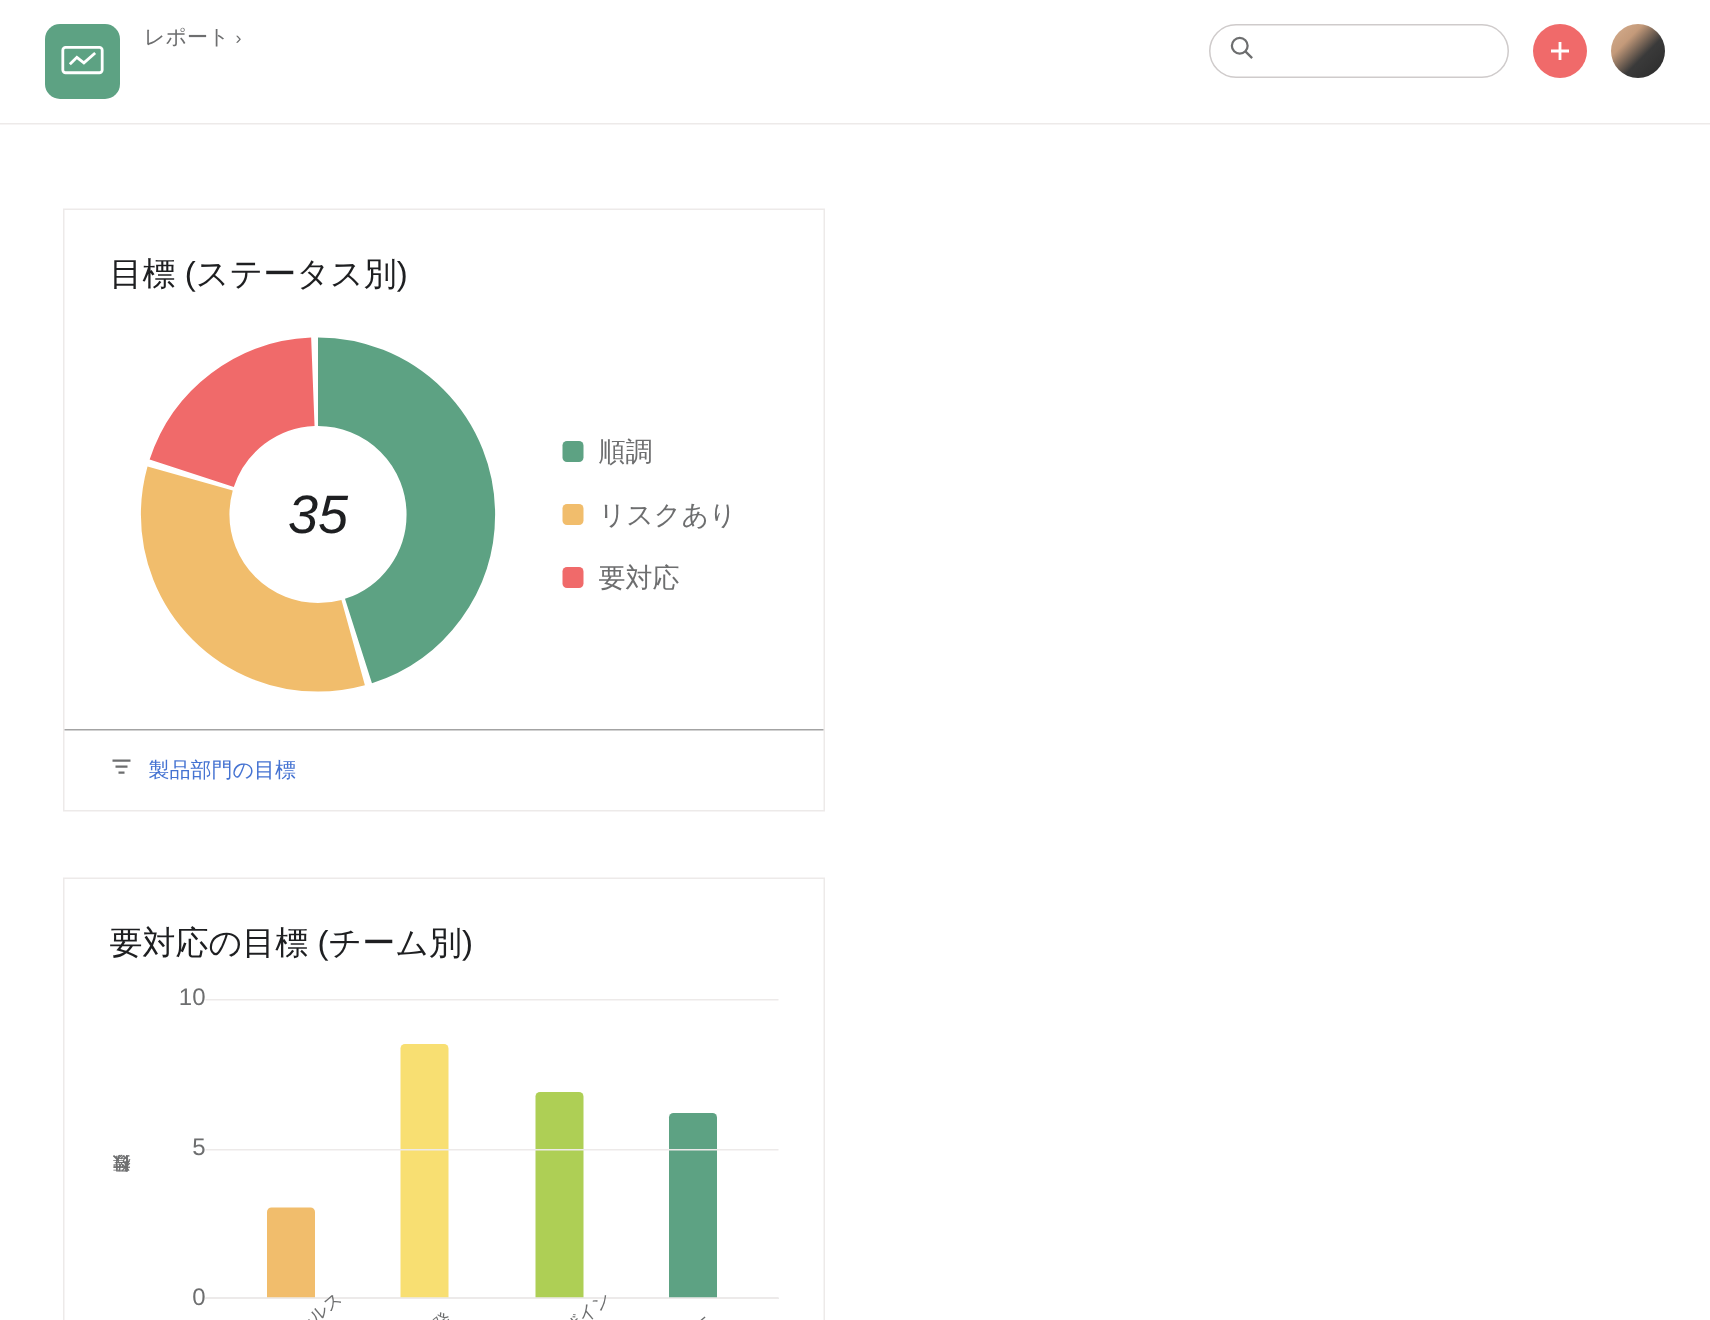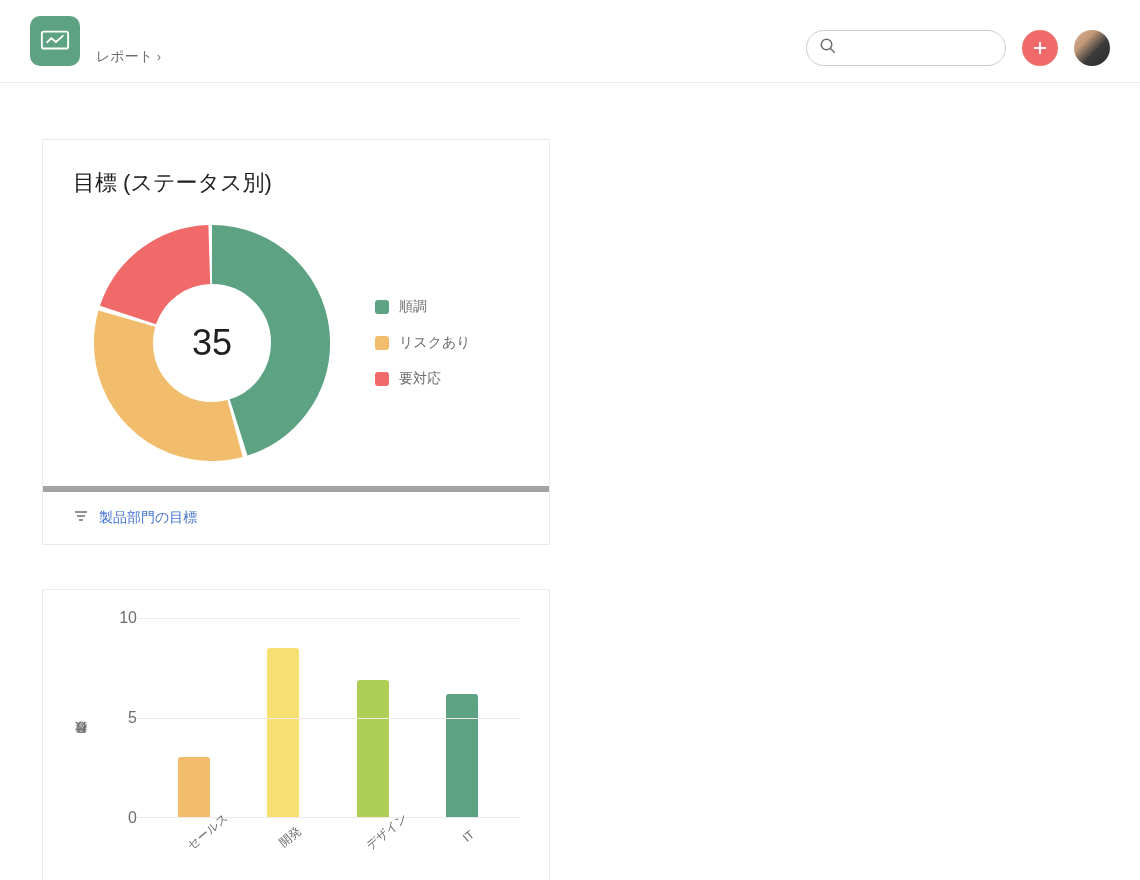--- a/index.html
+++ b/index.html
@@ -4,21 +4,21 @@
 <style>
 * { box-sizing: border-box; margin: 0; padding: 0; }
 body {
   font-family: -apple-system, BlinkMacSystemFont, "Segoe UI", "Helvetica Neue", Arial, sans-serif;
   background: #fff;
   color: #1e1f21;
   width: 1140px;
 }
 .header {
   display: flex;
-  align-items: flex-end;
+  align-items: flex-start;
   padding: 16px 30px;
   border-bottom: 1px solid #edeae9;
   gap: 16px;
 }
 .app-icon {
   width: 50px; height: 50px;
   background: #5da283;
   border-radius: 10px;
   display: flex; align-items: center; justify-content: center;
 }
@@ -69,32 +69,32 @@
   border: 1px solid #edeae9;
   border-radius: 0;
   background: #fff;
   display: flex; flex-direction: column;
 }
 .card-1 { width: 508px; }
 .card-2 { width: 508px; }
 .card-body { padding: 28px 30px 20px 30px; }
 .card-title { font-size: 22px; font-weight: 500; margin-bottom: 22px; }
 .donut-wrap { display: flex; align-items: center; gap: 40px; padding-left: 16px; }
-.donut { position: relative; width: 246px; height: 246px; }
+.donut { position: relative; width: 246px; height: 246px; font-style: italic; }
 .donut svg { transform: rotate(-90deg); }
 .donut-center {
   position: absolute; inset: 0;
   display: flex; align-items: center; justify-content: center;
   font-size: 36px; font-weight: 400;
 }
 .legend { display: flex; flex-direction: column; gap: 18px; }
-.legend-item { display: flex; align-items: center; gap: 10px; font-size: 14px; color: #6d6e6f; }
+.legend-item { display: flex; align-items: center; gap: 10px; font-size: 18px; color: #6d6e6f; }
 .legend-swatch { width: 14px; height: 14px; border-radius: 3px; }
 .card-footer {
-  border-top: 6px solid #a3a3a3;
+  border-top: 1px solid #a3a3a3;
   padding: 16px 30px;
   display: flex; align-items: center; gap: 10px;
 }
 .filter-icon svg { width: 16px; height: 16px; }
 .filter-link { font-size: 14px; color: #4573d2; cursor: pointer; }
 .bar-chart { position: relative; height: 250px; padding: 8px 0 0 44px; }
 .y-label {
   position: absolute; left: 0; top: 50%;
   transform: translateY(-50%) rotate(180deg);
   writing-mode: vertical-rl;
@@ -192,20 +192,21 @@
             <line x1="4" y1="8" x2="12" y2="8"></line>
             <line x1="6" y1="12" x2="10" y2="12"></line>
           </svg>
       </span>
       <span class="filter-link">製品部門の目標</span>
     </div>
   </div>
 
   <div class="card card-2">
     <div class="card-body">
+      <div class="card-title">要対応の目標 (チーム別)</div>
       <div class="bar-chart">
         <div class="y-label">目標数</div>
         <div class="y-axis" id="yaxis2">
             <div class="y-tick" style="top: 100%;">0</div>
             <div class="y-tick" style="top: 50%;">5</div>
             <div class="y-tick" style="top: 0%;">10</div>
           </div>
         <div class="plot" id="plot2">
           <div class="bars" id="bars2">
               <div class="bar" style="height: 30%; background: rgb(241, 189, 108);"></div>

